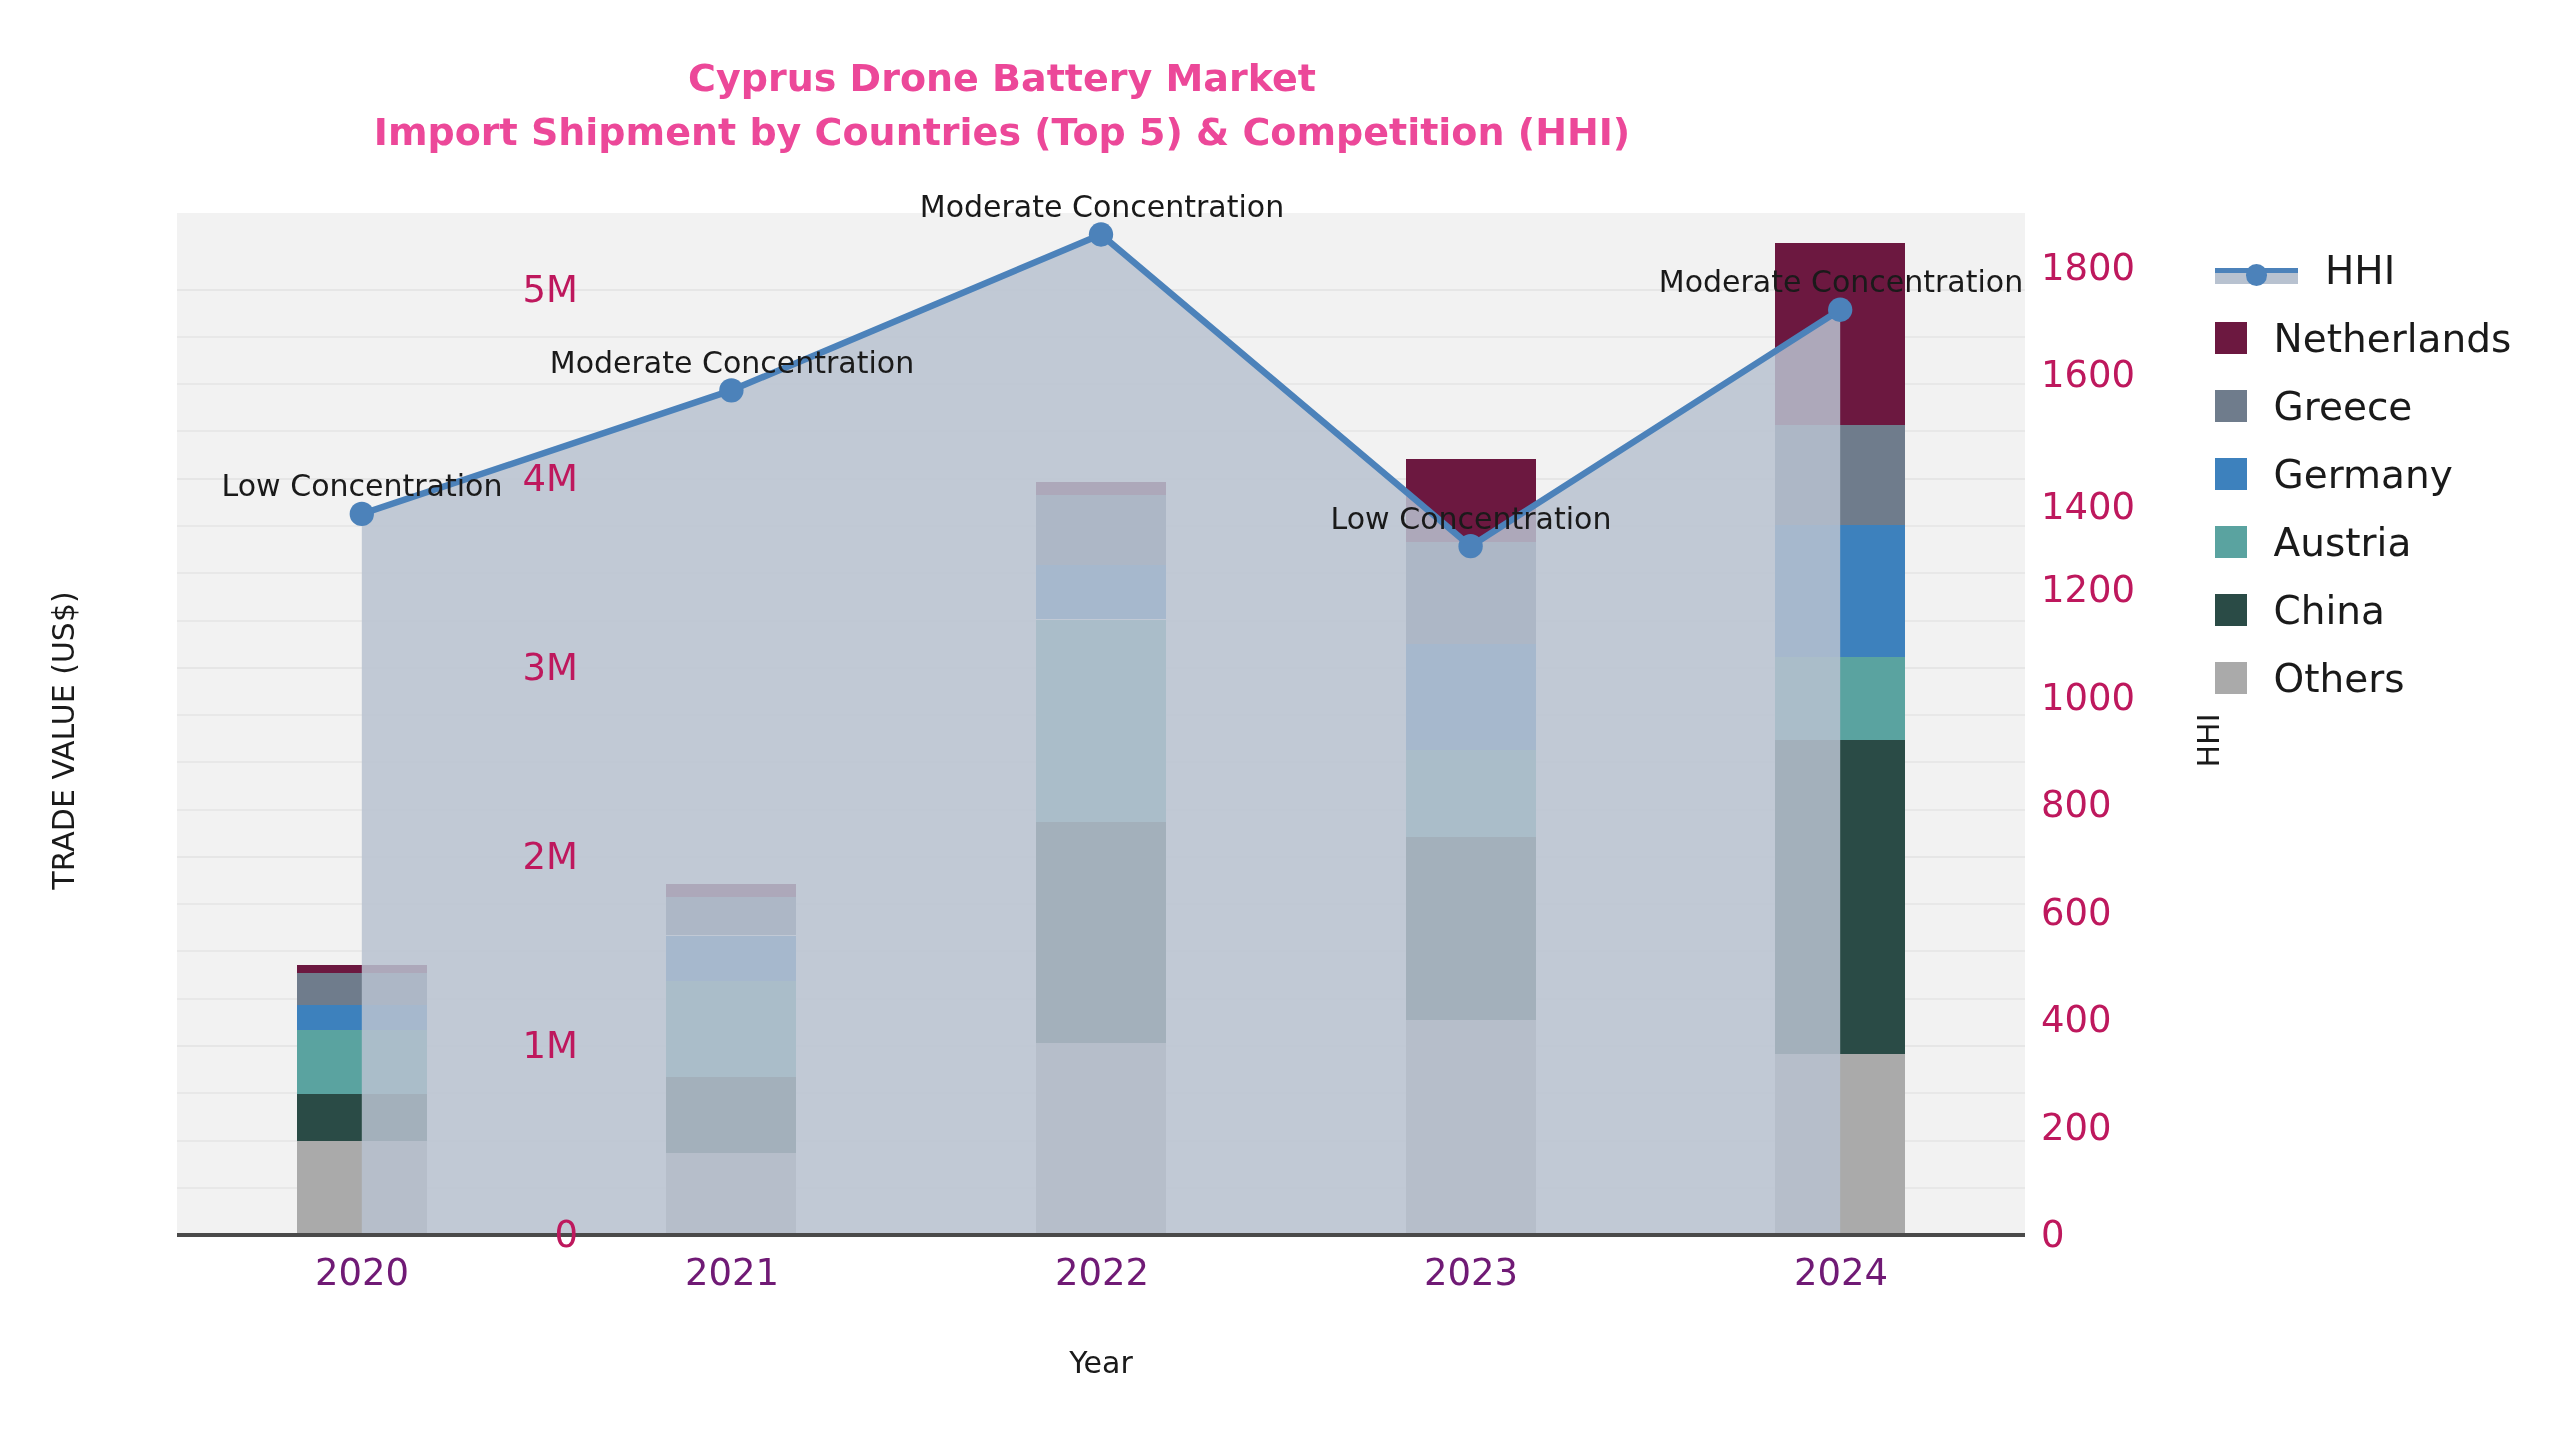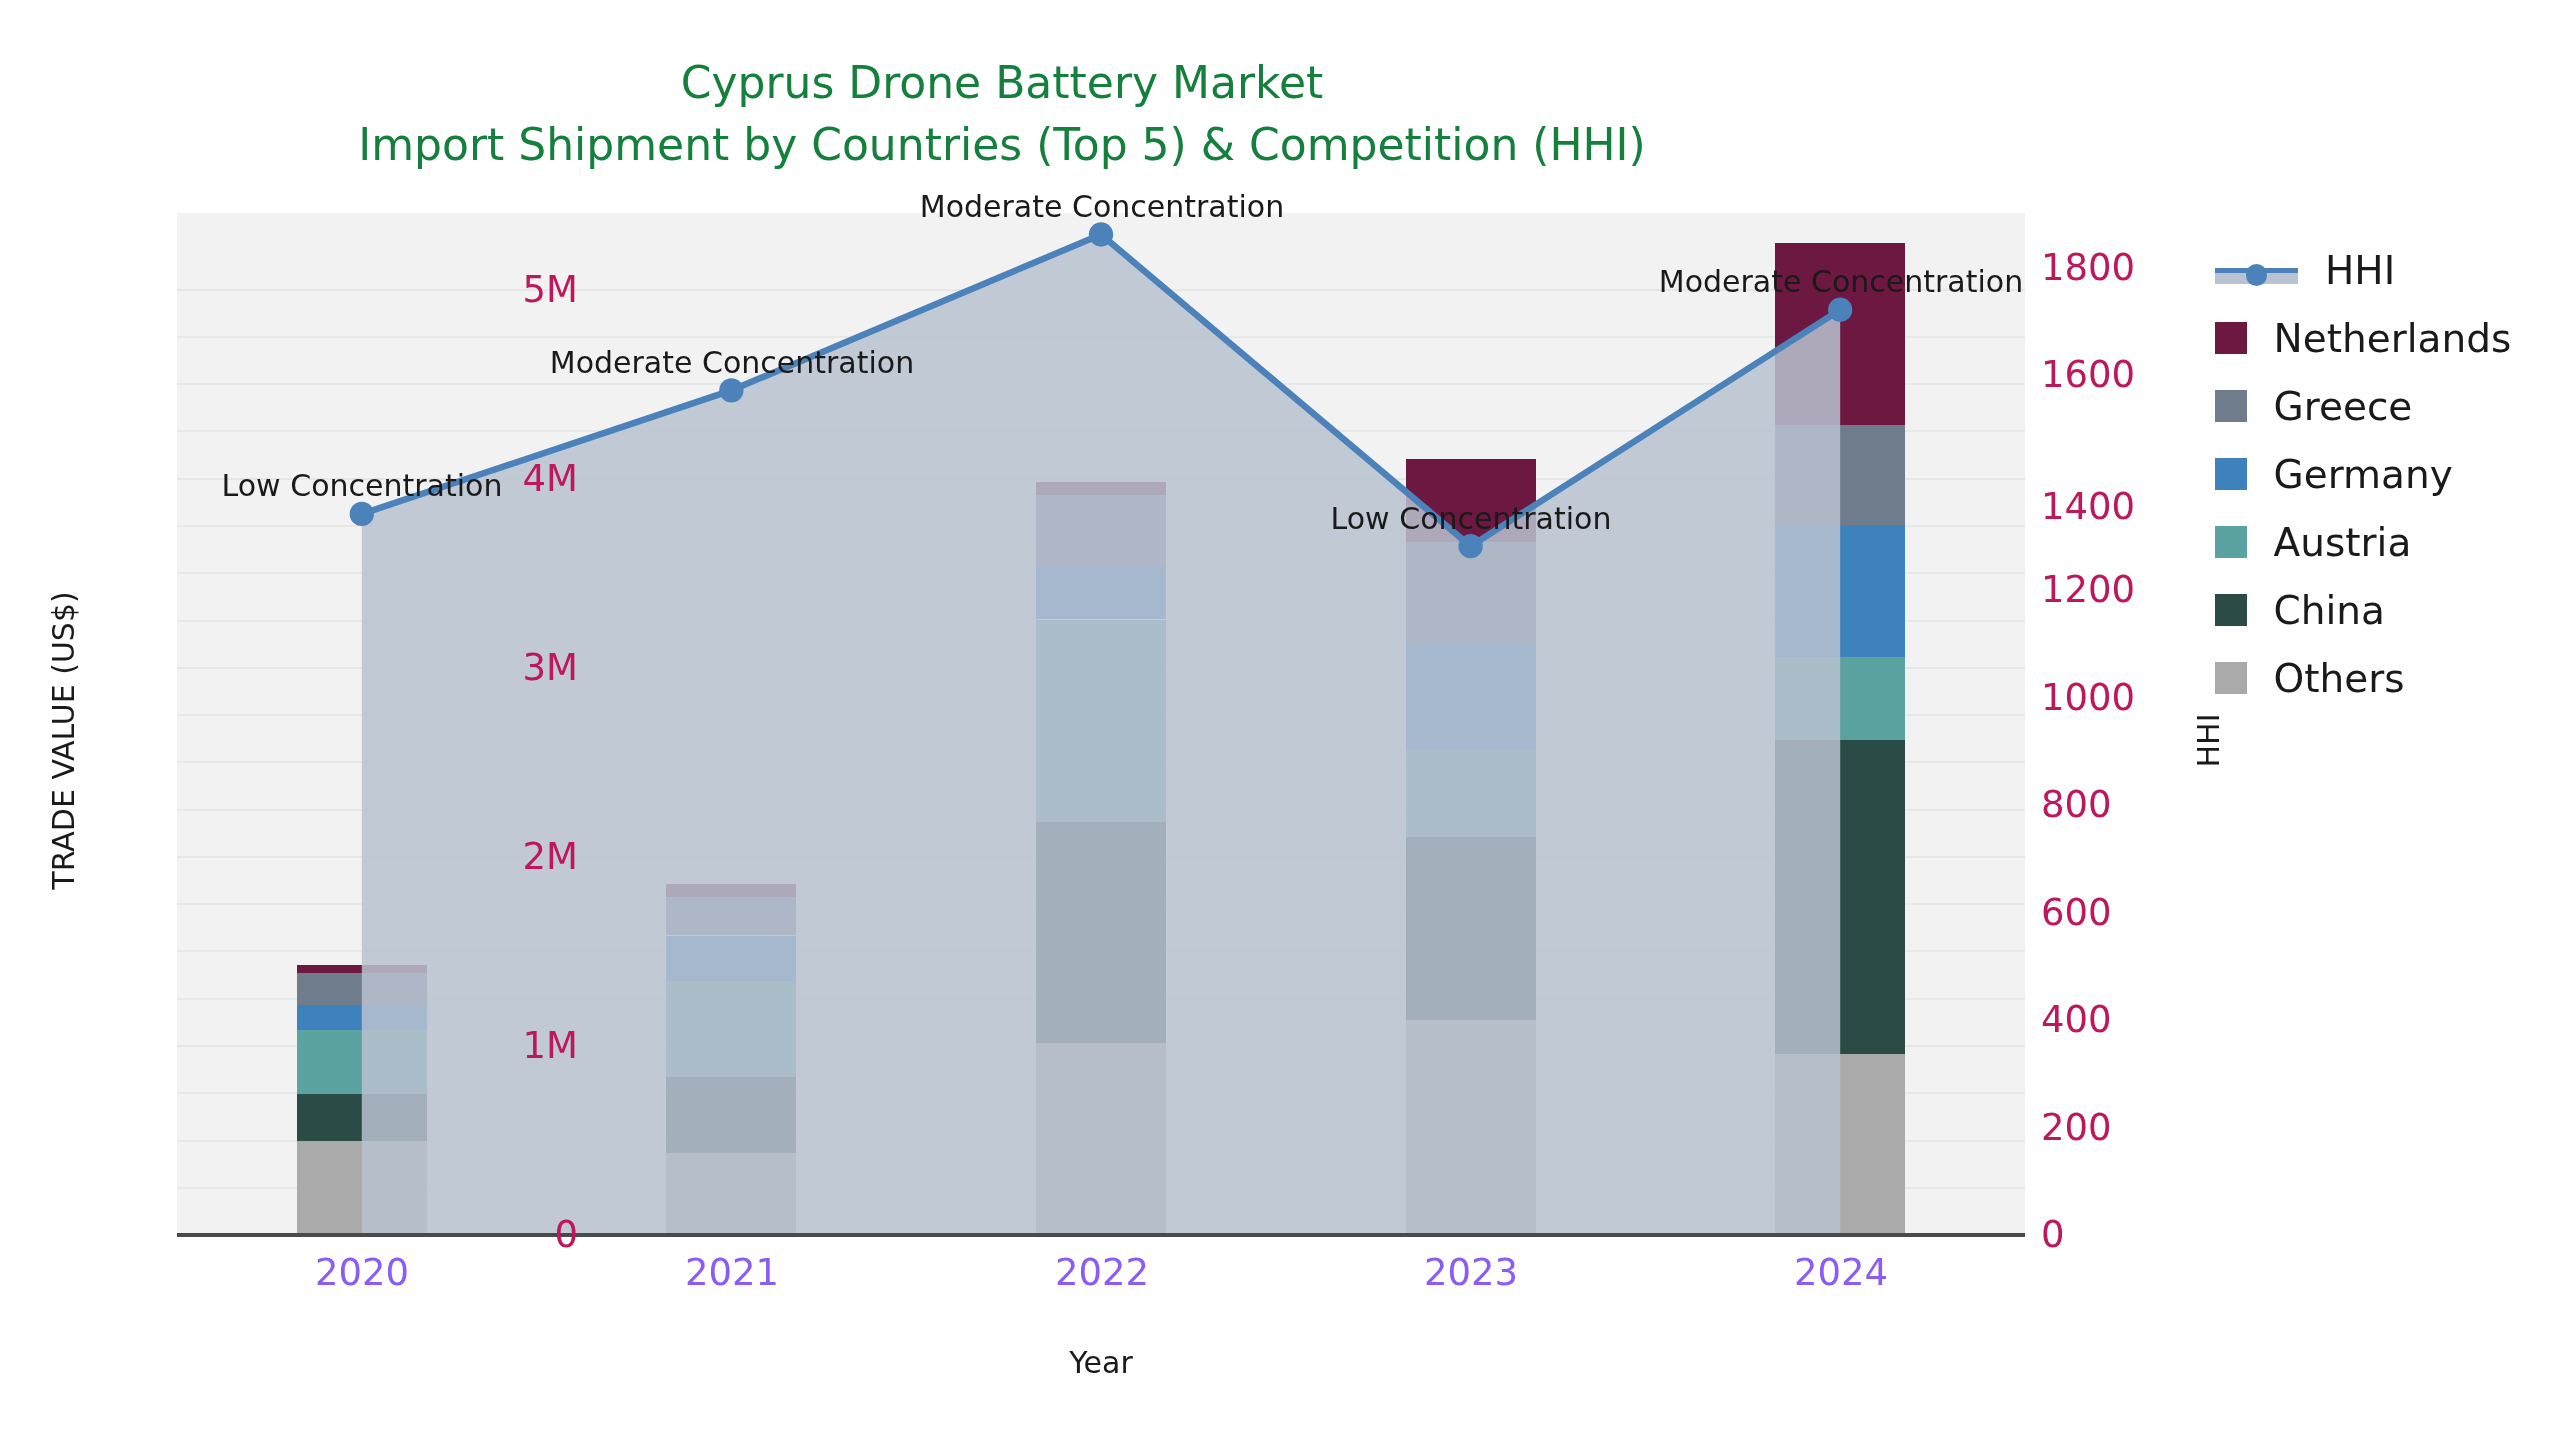--- a/index.html
+++ b/index.html
@@ -2,21 +2,21 @@
 <html style="font-size:11.4px"><head>
 <meta charset="utf-8">
 <style>
   html,body{margin:0;padding:0;background:#ffffff;}
   body{width:2576px;height:1449px;font-family:"DejaVu Sans","Liberation Sans",sans-serif;overflow:hidden;}
 
   #figure{position:relative;width:2576px;height:1449px;background:#ffffff;}
 
   
   #title-block{position:absolute;left:0;top:52px;width:2004px;text-align:center;}
-  #title-block .t{color:#15803d;font-size:44px;line-height:1.42;font-weight:400;}
+  #title-block .t{color:#ec4899;font-size:38px;line-height:1.42;font-weight:700;}
 
   
   #plot{position:absolute;left:177px;top:213px;width:1848px;height:1021px;background:#f2f2f2;}
   #gridlayer{position:absolute;inset:0;overflow:hidden;}
   .gridline{position:absolute;left:0;width:100%;height:2.1px;background:#e8e8e8;}
   .gridline.major{background:#e6e6e6;}
 
   
   #xaxis-line{position:absolute;left:177px;top:1233px;width:1848px;height:3.6px;background:#4a4a4a;}
 
@@ -27,21 +27,21 @@
 
   
   #hhi-svg{position:absolute;left:0;top:0;width:1848px;height:1021px;overflow:visible;}
 
   
   .annot{position:absolute;color:#1a1a1a;font-size:30px;white-space:nowrap;transform:translateX(-50%);}
 
   
   .ytick-left{position:absolute;right:1998px;color:#be185d;font-size:37px;text-align:right;transform:translateY(-50%);white-space:nowrap;}
   .ytick-right{position:absolute;left:2041px;color:#be185d;font-size:37px;text-align:left;transform:translateY(-50%);white-space:nowrap;}
-  .xtick{position:absolute;top:1251px;color:#8b5cf6;font-size:37px;transform:translateX(-50%);white-space:nowrap;}
+  .xtick{position:absolute;top:1251px;color:#701a75;font-size:37px;transform:translateX(-50%);white-space:nowrap;}
 
   
   #ylabel-left{position:absolute;left:-187px;top:723px;width:501px;text-align:center;
     transform:rotate(-90deg);color:#1a1a1a;font-size:30px;white-space:nowrap;}
   #ylabel-right{position:absolute;left:2101px;top:723px;width:215px;text-align:center;
     transform:rotate(-90deg);color:#1a1a1a;font-size:30px;white-space:nowrap;}
   #xlabel{position:absolute;left:177px;top:1345px;width:1848px;text-align:center;color:#1a1a1a;font-size:30px;}
 
   
   #legend{position:absolute;left:2215px;top:236px;}

